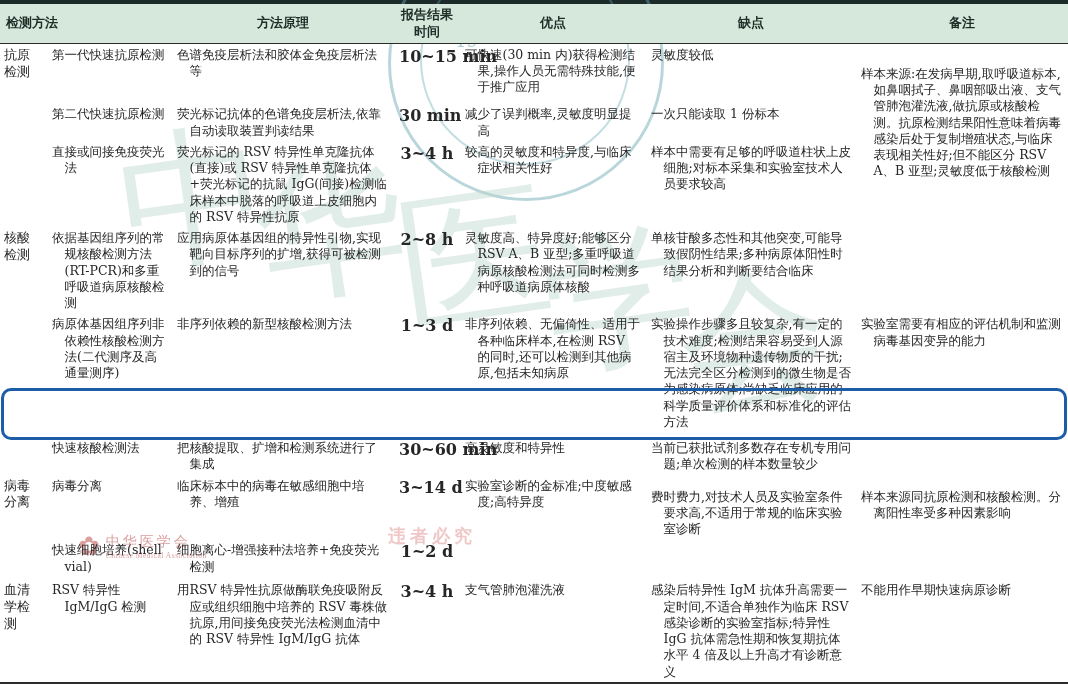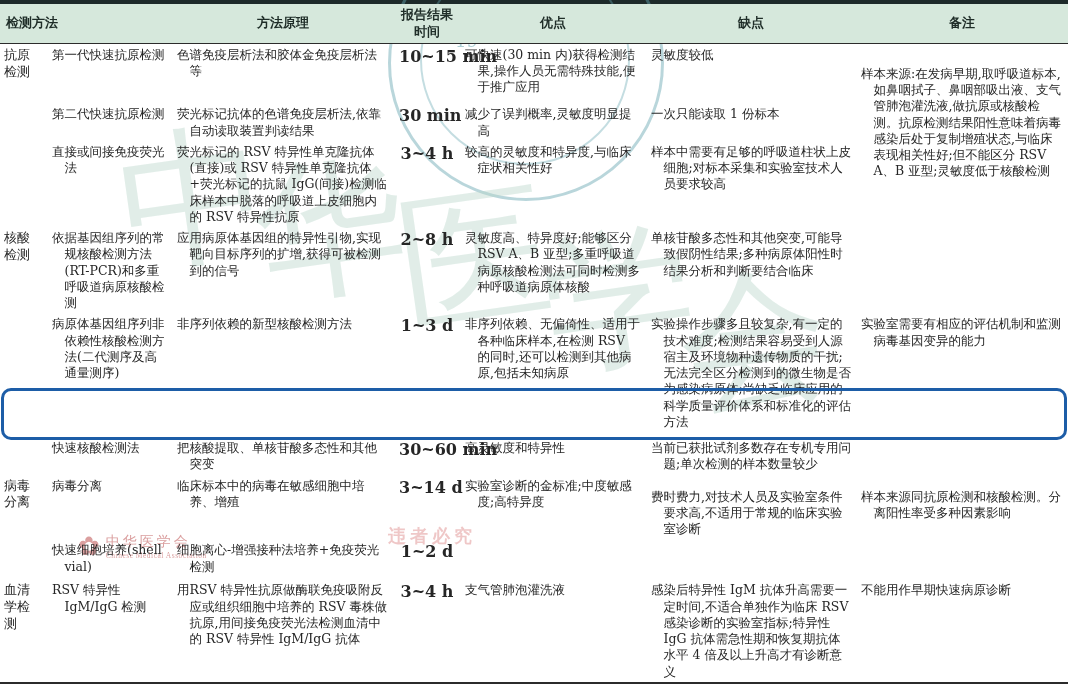--- a/index.html
+++ b/index.html
@@ -160,21 +160,21 @@
             </td>
           <td>
               <div class="hang">实验室需要有相应的评估机制和监测病毒基因变异的能力</div>
             </td>
         </tr>
         <tr style="height:38px">
           <td class="method" style="padding-top:8px;">
               <div class="hang">快速核酸检测法</div>
             </td>
           <td style="padding-top:8px;">
-              <div class="hang">把核酸提取、单核苷酸多态性和其他突变</div>
+              <div class="hang">把核酸提取、扩增和检测系统进行了集成</div>
             </td>
           <td class="time" style="padding-top:8px;">30~60 min</td>
           <td style="padding-top:8px;">
               <div class="hang">高灵敏度和特异性</div>
             </td>
           <td style="padding-top:8px;">
               <div class="hang">当前已获批试剂多数存在专机专用问题;单次检测的样本数量较少</div>
             </td>
           <td></td>
         </tr>

